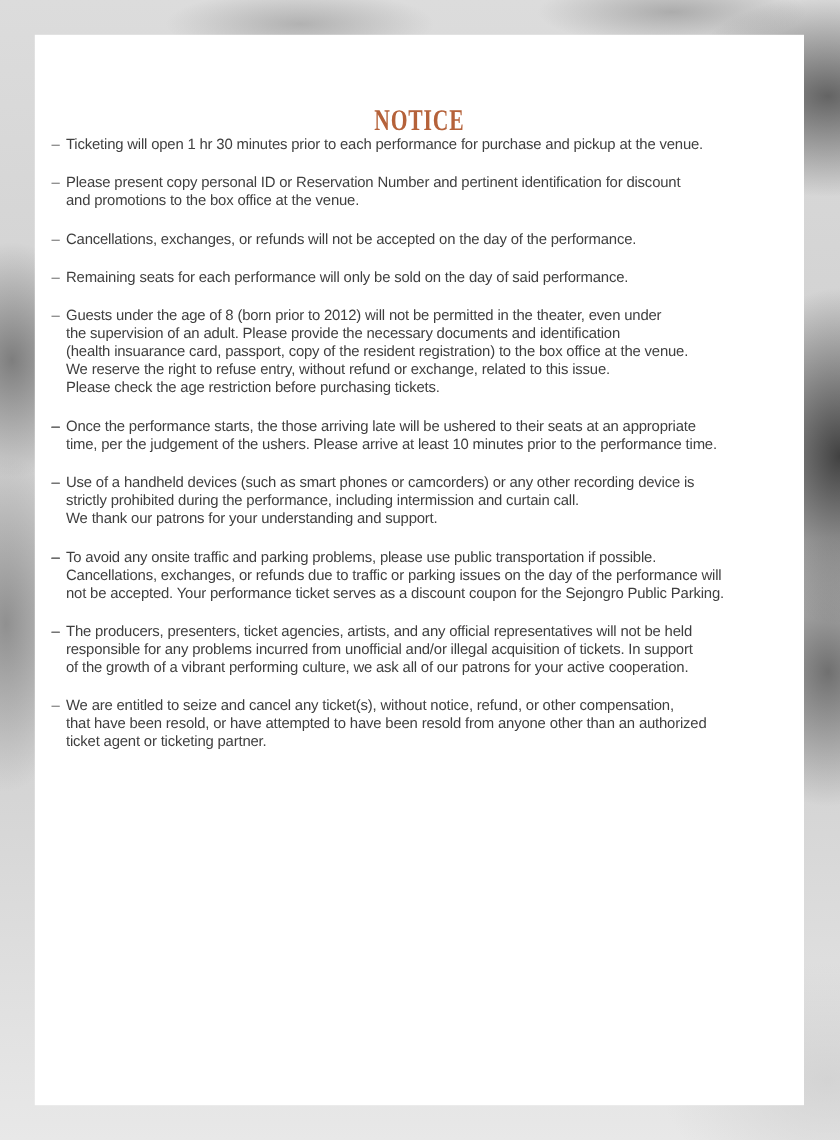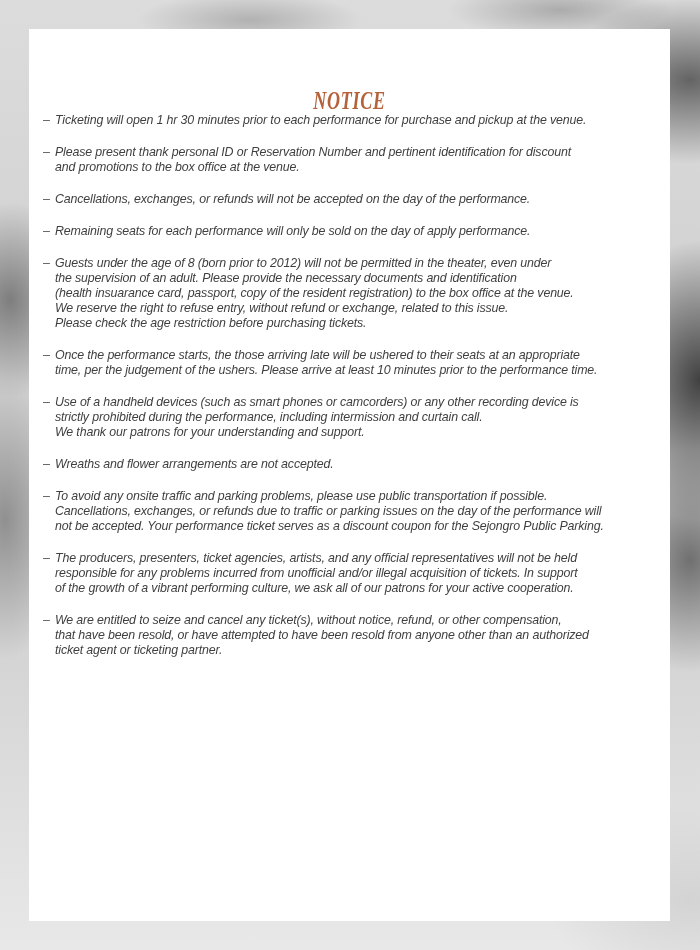--- a/index.html
+++ b/index.html
@@ -13,21 +13,20 @@
         radial-gradient(ellipse 90px 200px at 5px 520px, rgba(100,100,100,0.6), rgba(100,100,100,0) 70%),
         radial-gradient(ellipse 160px 40px at 250px 20px, rgba(150,150,150,0.6), rgba(150,150,150,0) 70%),
         radial-gradient(ellipse 160px 40px at 560px 10px, rgba(140,140,140,0.6), rgba(140,140,140,0) 70%),
         radial-gradient(ellipse 200px 140px at 690px 900px, rgba(200,200,200,0.6), rgba(200,200,200,0) 70%),
         linear-gradient(180deg, #dcdcdc 0%, #cfcfcf 40%, #d5d5d5 70%, #e8e8e8 100%);
       font-family: "Liberation Sans", sans-serif;
     }
     .card {
       position: absolute; left: 29px; top: 29px; width: 641px; height: 892px;
       background: #ffffff;
-      font-style: italic;
     }
     .title {
       position: absolute; left: 0; right: 0; top: 58px;
       text-align: center;
       font-family: "Liberation Serif", serif;
       font-size: 25px; letter-spacing: 1px;
       color: #b5623a;
       transform: scaleX(0.72);
       margin: 0;
     }
@@ -49,39 +48,39 @@
       position: absolute; left: 0; top: 0; color: #6a6a6a;
     }
   </style>
 </head>
 <body>
 
 <div class="card">
   <h1 class="title">NOTICE</h1>
   <ul class="notice-list">
     <li class="notice-item"><span class="dash">–</span><span>Ticketing will open 1 hr 30 minutes prior to each performance for purchase and pickup at the venue.</span></li>
-    <li class="notice-item"><span class="dash">–</span><span>Please present thank personal ID or Reservation Number and pertinent identification for discount
+    <li class="notice-item"><span class="dash">–</span><span>Please present copy personal ID or Reservation Number and pertinent identification for discount
 and promotions to the box office at the venue.</span></li>
     <li class="notice-item"><span class="dash">–</span><span>Cancellations, exchanges, or refunds will not be accepted on the day of the performance.</span></li>
-    <li class="notice-item"><span class="dash">–</span><span>Remaining seats for each performance will only be sold on the day of apply performance.</span></li>
+    <li class="notice-item"><span class="dash">–</span><span>Remaining seats for each performance will only be sold on the day of said performance.</span></li>
     <li class="notice-item"><span class="dash">–</span><span>Guests under the age of 8 (born prior to 2012) will not be permitted in the theater, even under
 the supervision of an adult. Please provide the necessary documents and identification
 (health insuarance card, passport, copy of the resident registration) to the box office at the venue.
 We reserve the right to refuse entry, without refund or exchange, related to this issue.
 Please check the age restriction before purchasing tickets.</span></li>
     <li class="notice-item"><span class="dash">–</span></li>
     <li class="notice-item"><span class="dash">–</span></li>
     <li class="notice-item"><span class="dash">–</span><span>Once the performance starts, the those arriving late will be ushered to their seats at an appropriate
 time, per the judgement of the ushers. Please arrive at least 10 minutes prior to the performance time.</span></li>
     <li class="notice-item"><span class="dash">–</span></li>
     <li class="notice-item"><span class="dash">–</span><span>Use of a handheld devices (such as smart phones or camcorders) or any other recording device is
 strictly prohibited during the performance, including intermission and curtain call.
 We thank our patrons for your understanding and support.</span></li>
     <li class="notice-item"><span class="dash">–</span></li>
-    <li class="notice-item"><span class="dash">–</span><span>Wreaths and flower arrangements are not accepted.</span></li>
+    <li class="notice-item"><span class="dash">–</span></li>
     <li class="notice-item"><span class="dash">–</span><span>To avoid any onsite traffic and parking problems, please use public transportation if possible.
 Cancellations, exchanges, or refunds due to traffic or parking issues on the day of the performance will
 not be accepted. Your performance ticket serves as a discount coupon for the Sejongro Public Parking.</span></li>
     <li class="notice-item"><span class="dash">–</span></li>
     <li class="notice-item"><span class="dash">–</span><span>The producers, presenters, ticket agencies, artists, and any official representatives will not be held
 responsible for any problems incurred from unofficial and/or illegal acquisition of tickets. In support
 of the growth of a vibrant performing culture, we ask all of our patrons for your active cooperation.</span></li>
     <li class="notice-item"><span class="dash">–</span><span>We are entitled to seize and cancel any ticket(s), without notice, refund, or other compensation,
 that have been resold, or have attempted to have been resold from anyone other than an authorized
 ticket agent or ticketing partner.</span></li>

